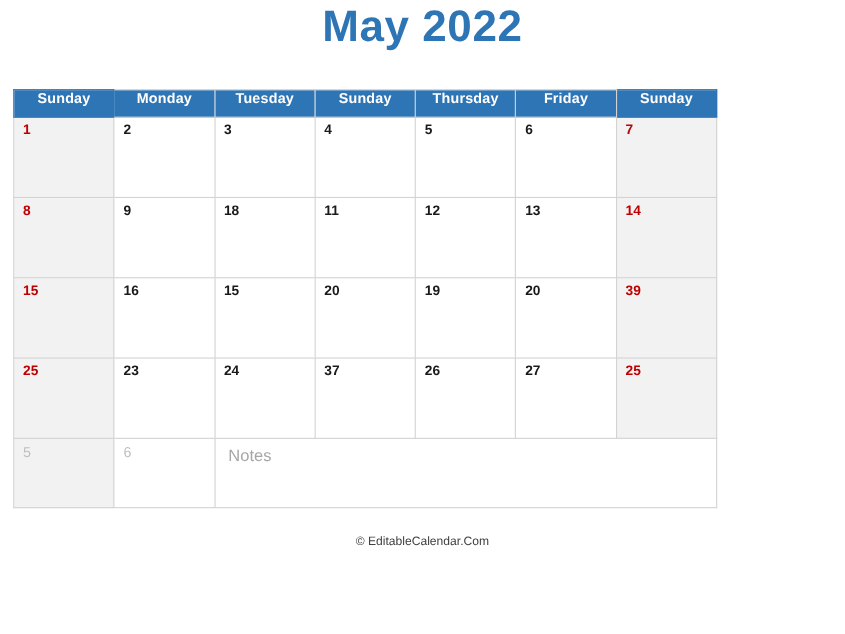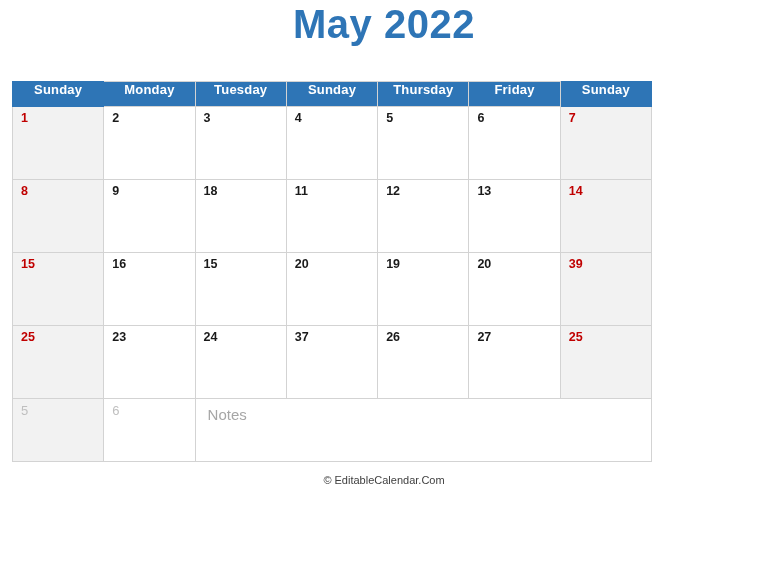--- a/index.html
+++ b/index.html
@@ -97,21 +97,21 @@
     display: block;
     font-size: 15px;
     color: #a6a6a6;
     padding: 8px 0 0 12px;
     line-height: 1.1;
     font-weight: normal;
   }
 
   
   .footer {
-    margin-top: 12px;
+    margin-top: 24px;
     text-align: center;
     font-size: 11px;
     color: #404040;
   }
 </style>
 </head>
 <body>
 
 <div class="page">
 

